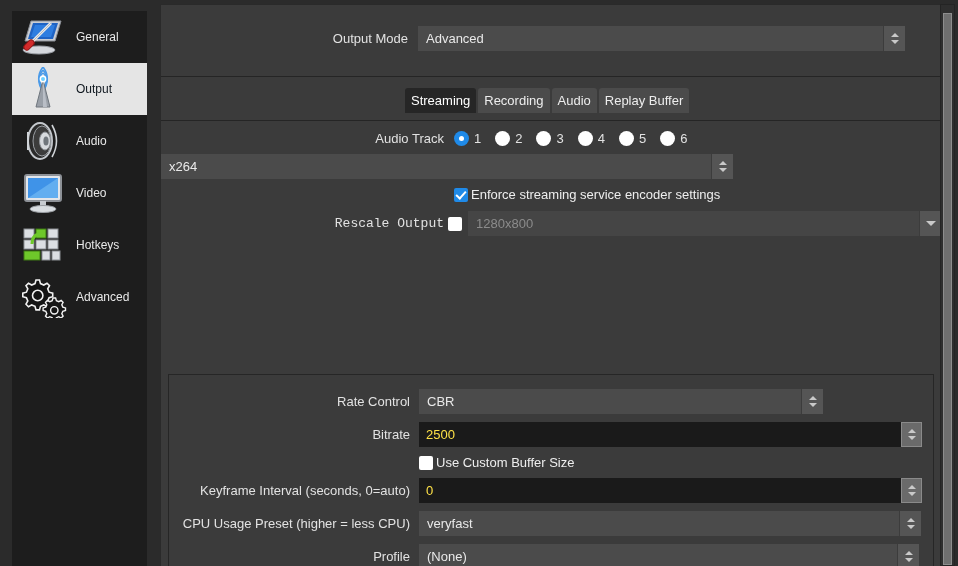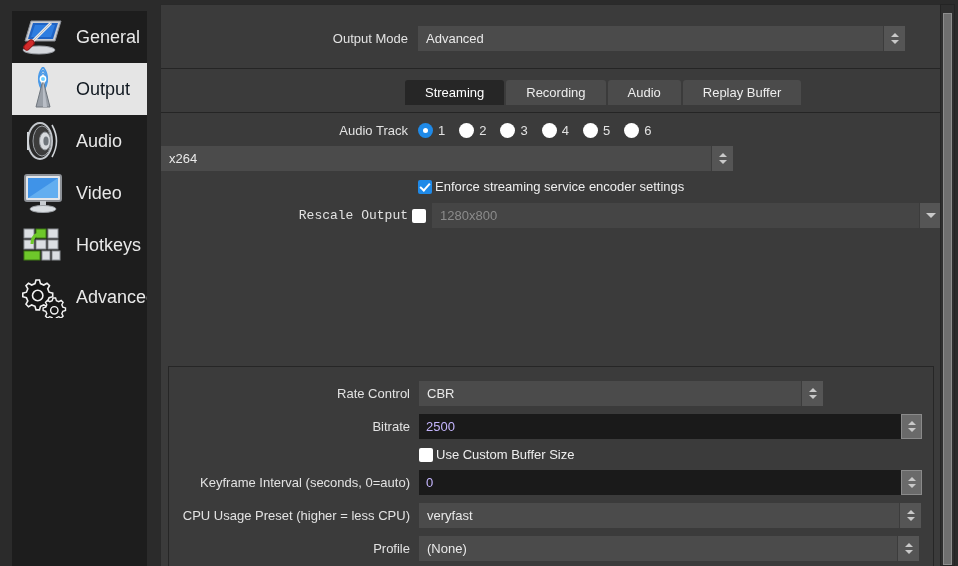--- a/index.html
+++ b/index.html
@@ -44,21 +44,21 @@
   .side-icon {
     width: 50px;
     height: 46px;
     flex: 0 0 50px;
     display: flex;
     align-items: center;
     justify-content: center;
   }
   .side-label {
     margin-left: 8px;
-    font-size: 18px;
+    font-size: 12px;
     color: #e8e8e8;
     white-space: nowrap;
   }
 
   
   #content {
     position: absolute;
     left: 160px;
     top: 4px;
     width: 782px;
@@ -66,21 +66,21 @@
     background: #3b3b3b;
     border: 1px solid #2a2a2a;
     border-bottom: none;
     box-sizing: border-box;
     overflow: hidden;
   }
 
   
   #mode-band {
     position: relative;
-    height: 64px;
+    height: 72px;
     border-bottom: 1px solid #252525;
     box-sizing: border-box;
   }
   #mode-row {
     position: absolute;
     left: 0; top: 21px;
     width: 100%;
     display: flex;
     align-items: center;
   }
@@ -138,21 +138,21 @@
   }
   #tabs {
     position: absolute;
     left: 244px;
     top: 11px;
     display: flex;
     gap: 2px;
   }
   .tab {
     height: 25px;
-    padding: 0 20px;
+    padding: 0 6px;
     display: flex;
     align-items: center;
     justify-content: center;
     background: #4b4b4b;
     color: #ededed;
     font-size: 13px;
     border-radius: 3px 3px 0 0;
     cursor: pointer;
     white-space: nowrap;
   }
@@ -172,20 +172,21 @@
     margin-bottom: 8px;
   }
   .fl {
     width: 257px;
     flex: 0 0 257px;
     padding-right: 10px;
     box-sizing: border-box;
     text-align: right;
     color: #e2e2e2;
     white-space: nowrap;
+    margin-left: 36px;
   }
 
   
   .radio-grp { display: flex; align-items: center; gap: 14px; }
   .radio-unit { display: flex; align-items: center; gap: 5px; cursor: pointer; }
   .radio {
     width: 15px; height: 15px;
     border-radius: 50%;
     background: #ffffff;
     display: flex;
@@ -230,21 +231,21 @@
   .tinput {
     position: relative;
     height: 25px;
     background: #1a1a1a;
     display: flex;
     align-items: center;
     box-sizing: border-box;
   }
   .tinput .tval {
     padding-left: 7px;
-    color: #c4b5fd;
+    color: #fde047;
     font-size: 13px;
     text-align: center;
   }
   .tinput .spin { background: #6a6a6a; border: 1px solid #8a8a8a; box-sizing: border-box; }
 
   
   #groupbox {
     position: absolute;
     left: 7px;
     top: 253px;

